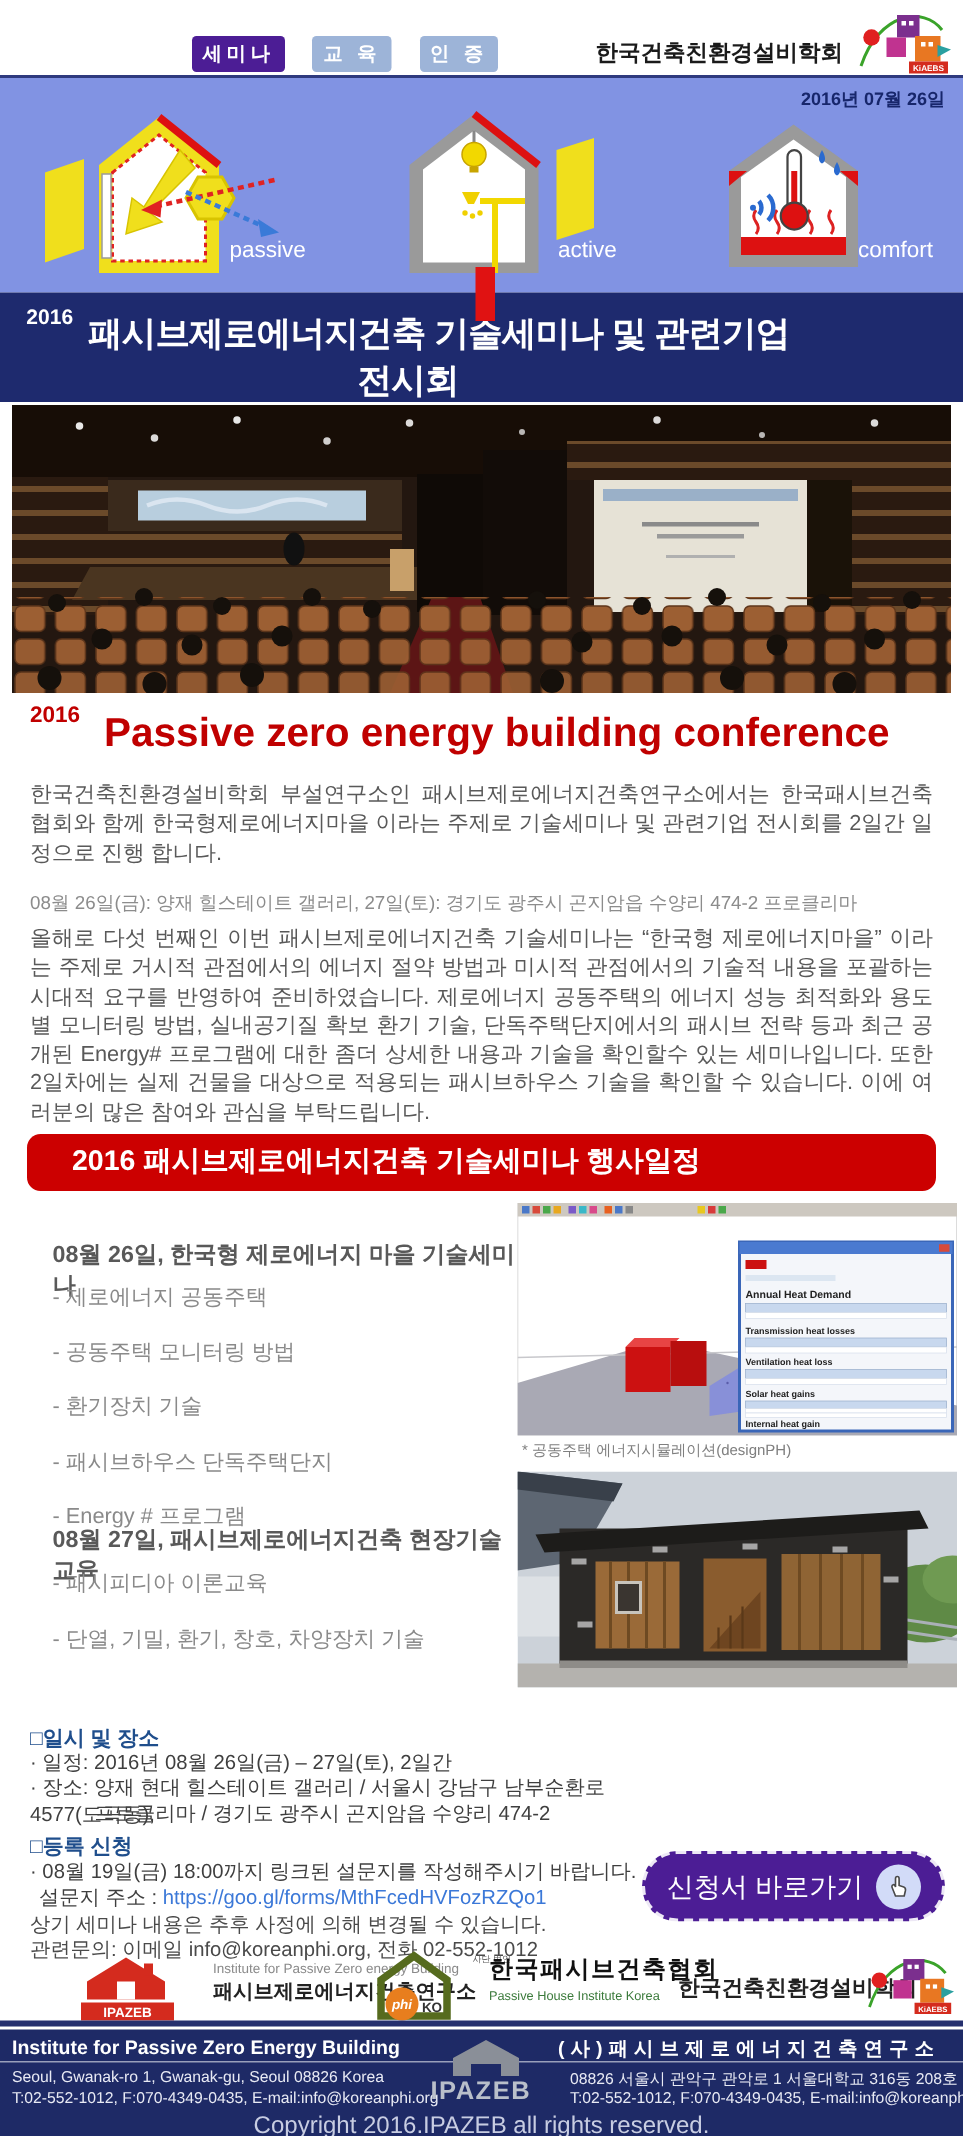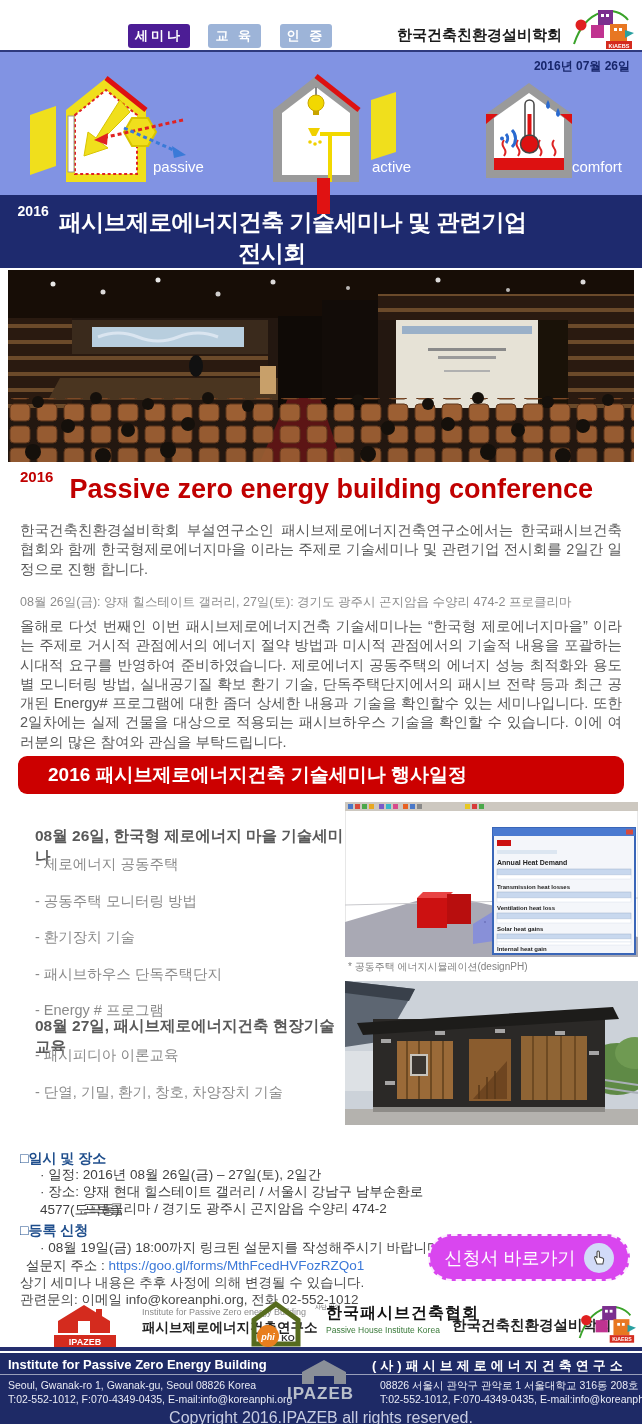--- a/index.html
+++ b/index.html
@@ -47,28 +47,28 @@
 
   
   .day-title{left:35px;width:310px;color:#595959;font-size:15.5px;font-weight:bold;}
   .day-items{left:35px;width:310px;}
   .day-items div{color:#8a8a8a;font-size:14.5px;margin-bottom:17.5px;}
   .fig{left:345px;width:293px;background:#fff;}
   .fig-caption{left:348px;width:290px;color:#7f7f7f;font-size:10px;}
 
   
   .sec-title{left:20px;color:#1f4e8c;font-size:14px;font-weight:bold;}
-  .info-line{left:20px;width:420px;color:#3f3f3f;font-size:13.5px;margin-left:20px;}
+  .info-line{left:20px;width:420px;color:#3f3f3f;font-size:13.5px;}
   .indent{left:63px;}
   .link-label{color:#3f3f3f;font-size:13.5px;}
   .link{color:#3b78d8;font-size:13.5px;text-decoration:none;}
   .note{left:20px;width:430px;color:#4a4a4a;font-size:13.5px;}
 
   
-  .apply-btn{left:428px;top:1234px;width:202px;height:47px;background:#d946ef;border:2px dashed rgba(255,255,255,.9);
+  .apply-btn{left:428px;top:1234px;width:202px;height:47px;background:#4c1d95;border:2px dashed rgba(255,255,255,.9);
              border-radius:26px;box-sizing:border-box;display:flex;align-items:center;justify-content:center;
              gap:8px;cursor:pointer;}
   .apply-btn span{color:#ffffff;font-size:18px;}
   .hand-circle{width:30px;height:30px;border-radius:50%;background:#d2dbf8;display:flex;align-items:center;justify-content:center;}
 
   
   .partner-text-en{left:142px;top:1307px;color:#8a8a8a;font-size:9px;}
   .partner-text-ko{left:142px;top:1319px;color:#222;font-size:13.5px;font-weight:bold;}
   .phiko-title{left:326px;top:1303px;color:#111;font-size:16px;font-weight:bold;letter-spacing:1px;}
   .phiko-sub{left:326px;top:1325px;color:#3a7a3a;font-size:8.5px;}

